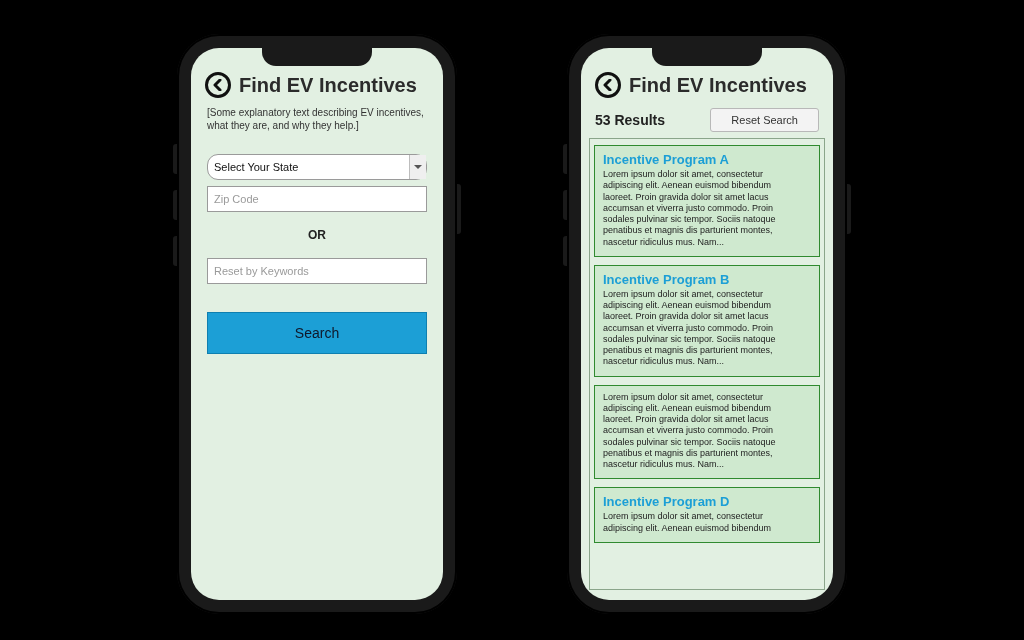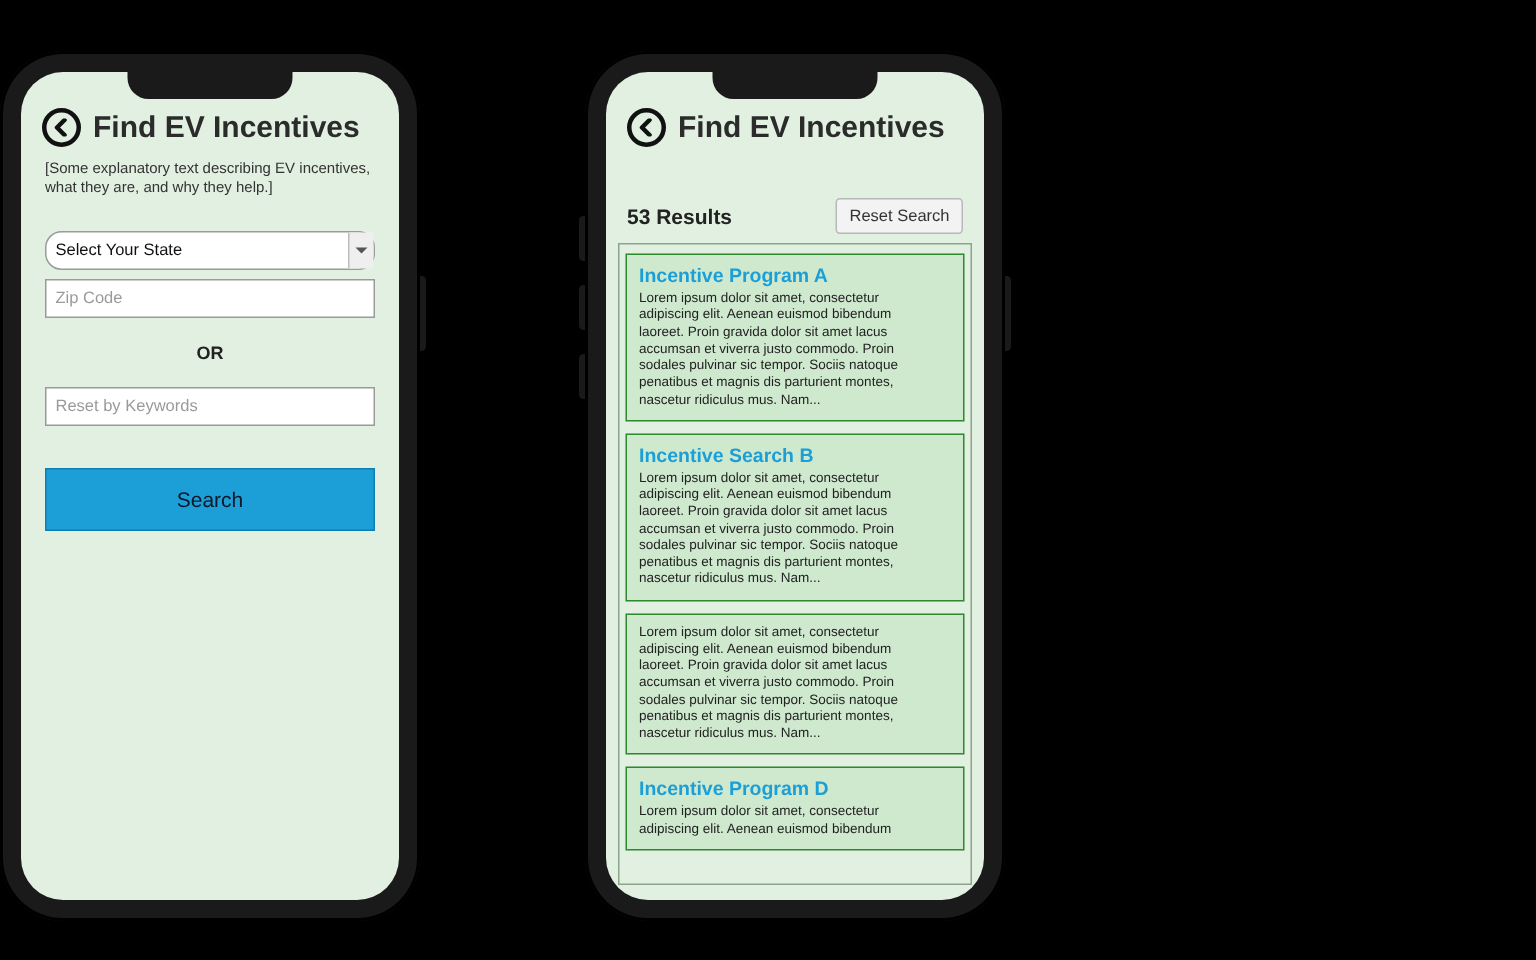--- a/index.html
+++ b/index.html
@@ -9,20 +9,21 @@
     height: 640px;
     background: #000;
     font-family: Arial, Helvetica, sans-serif;
     overflow: hidden;
   }
   .stage {
     position: relative;
     width: 1024px;
     height: 640px;
     display: flex;
+    justify-content: center;
     align-items: flex-start;
     gap: 110px;
     padding-top: 34px;
     box-sizing: border-box;
   }
   
   .phone {
     position: relative;
     width: 280px;
     height: 580px;
@@ -166,34 +167,33 @@
     justify-content: center;
     cursor: pointer;
   }
 
   
   .results-bar {
     display: flex;
     align-items: center;
     justify-content: space-between;
     padding: 4px 14px 6px 14px;
-    margin-top: 24px;
   }
   .results-count {
     font-size: 14px;
     font-weight: 700;
     color: #222;
   }
   .reset-btn {
     font-size: 11px;
     color: #333;
     background: #f3f3f3;
     border: 1px solid #b8b8b8;
     border-radius: 3px;
-    padding: 5px 8px;
+    padding: 5px 20px;
     cursor: pointer;
   }
   .list-wrap {
     border: 1px solid #8aa58a;
     margin: 0 8px 10px 8px;
     flex: 1 1 auto;
     overflow-y: auto;
     padding: 6px 4px;
     box-sizing: border-box;
   }
@@ -277,21 +277,21 @@
           <span>Reset Search</span>
         </div>
       </div>
 
       <div class="list-wrap">
         <div class="card">
           <div class="card-title">Incentive Program A</div>
           <div class="card-desc">Lorem ipsum dolor sit amet, consectetur adipiscing elit. Aenean euismod bibendum laoreet. Proin gravida dolor sit amet lacus accumsan et viverra justo commodo. Proin sodales pulvinar sic tempor. Sociis natoque penatibus et magnis dis parturient montes, nascetur ridiculus mus. Nam...</div>
         </div>
         <div class="card">
-          <div class="card-title">Incentive Search B</div>
+          <div class="card-title">Incentive Program B</div>
           <div class="card-desc">Lorem ipsum dolor sit amet, consectetur adipiscing elit. Aenean euismod bibendum laoreet. Proin gravida dolor sit amet lacus accumsan et viverra justo commodo. Proin sodales pulvinar sic tempor. Sociis natoque penatibus et magnis dis parturient montes, nascetur ridiculus mus. Nam...</div>
         </div>
         <div class="card">
           <div class="card-desc">Lorem ipsum dolor sit amet, consectetur adipiscing elit. Aenean euismod bibendum laoreet. Proin gravida dolor sit amet lacus accumsan et viverra justo commodo. Proin sodales pulvinar sic tempor. Sociis natoque penatibus et magnis dis parturient montes, nascetur ridiculus mus. Nam...</div>
         </div>
         <div class="card">
           <div class="card-title">Incentive Program D</div>
           <div class="card-desc">Lorem ipsum dolor sit amet, consectetur adipiscing elit. Aenean euismod bibendum</div>
         </div>
       </div>

